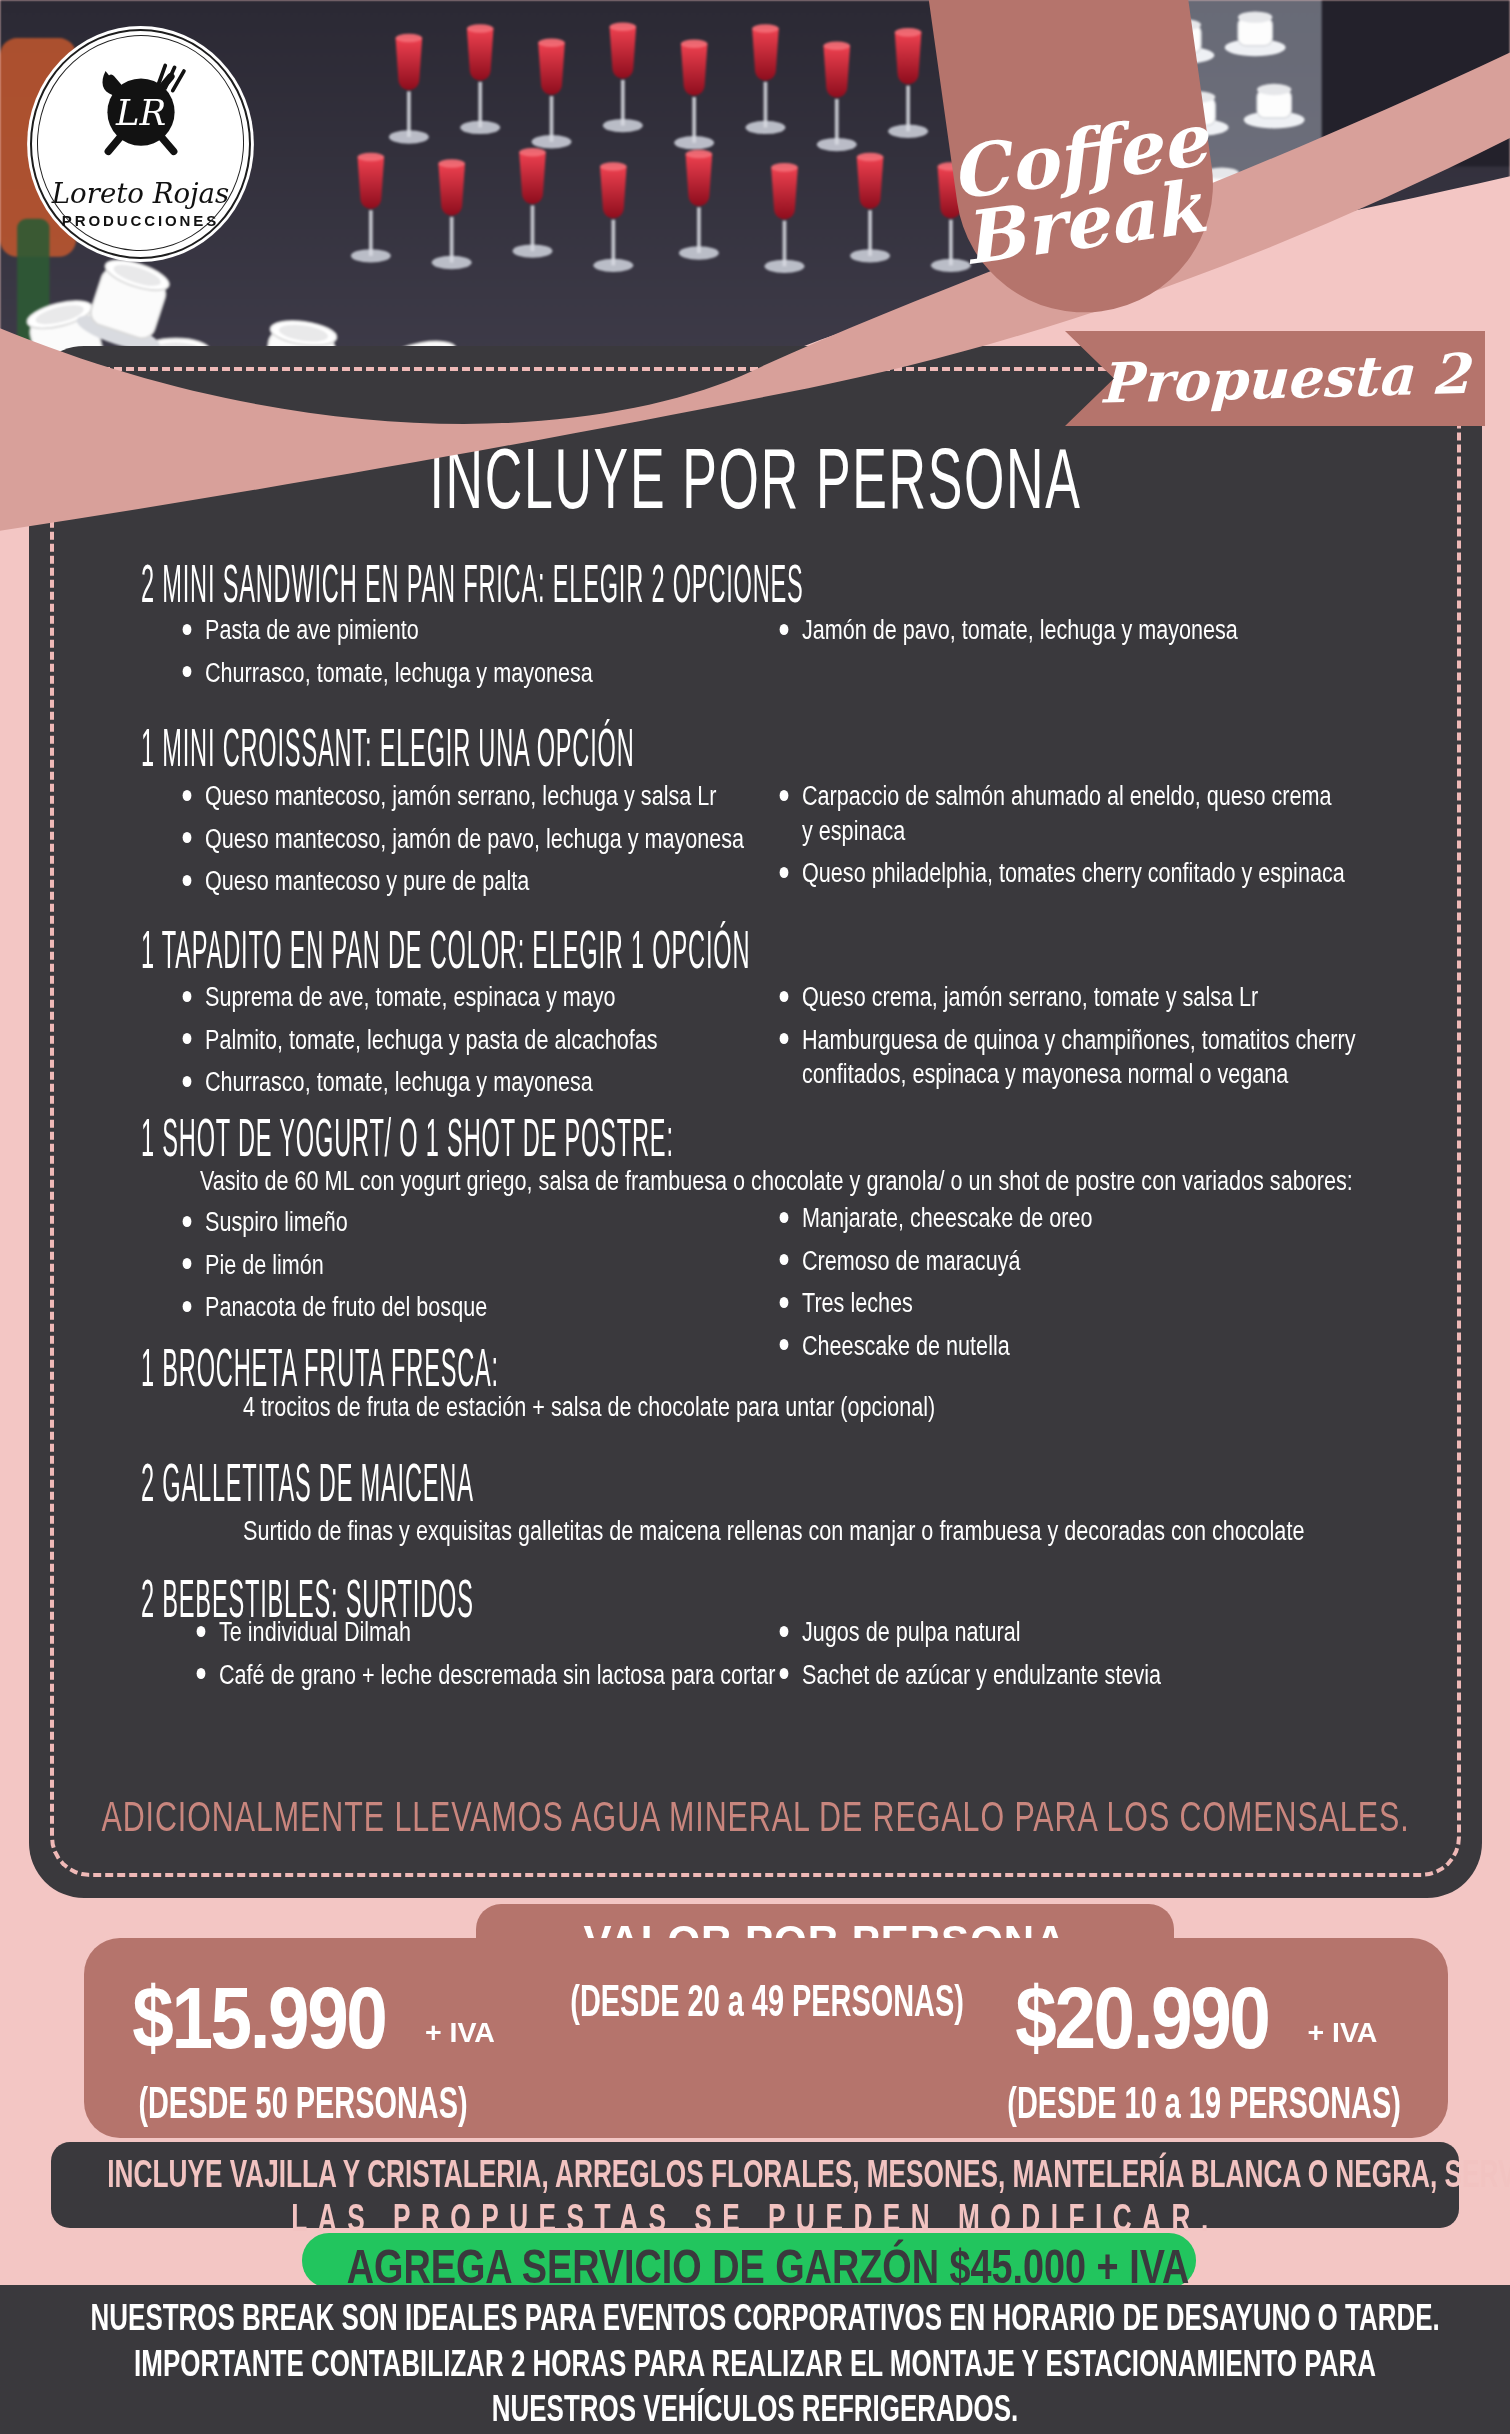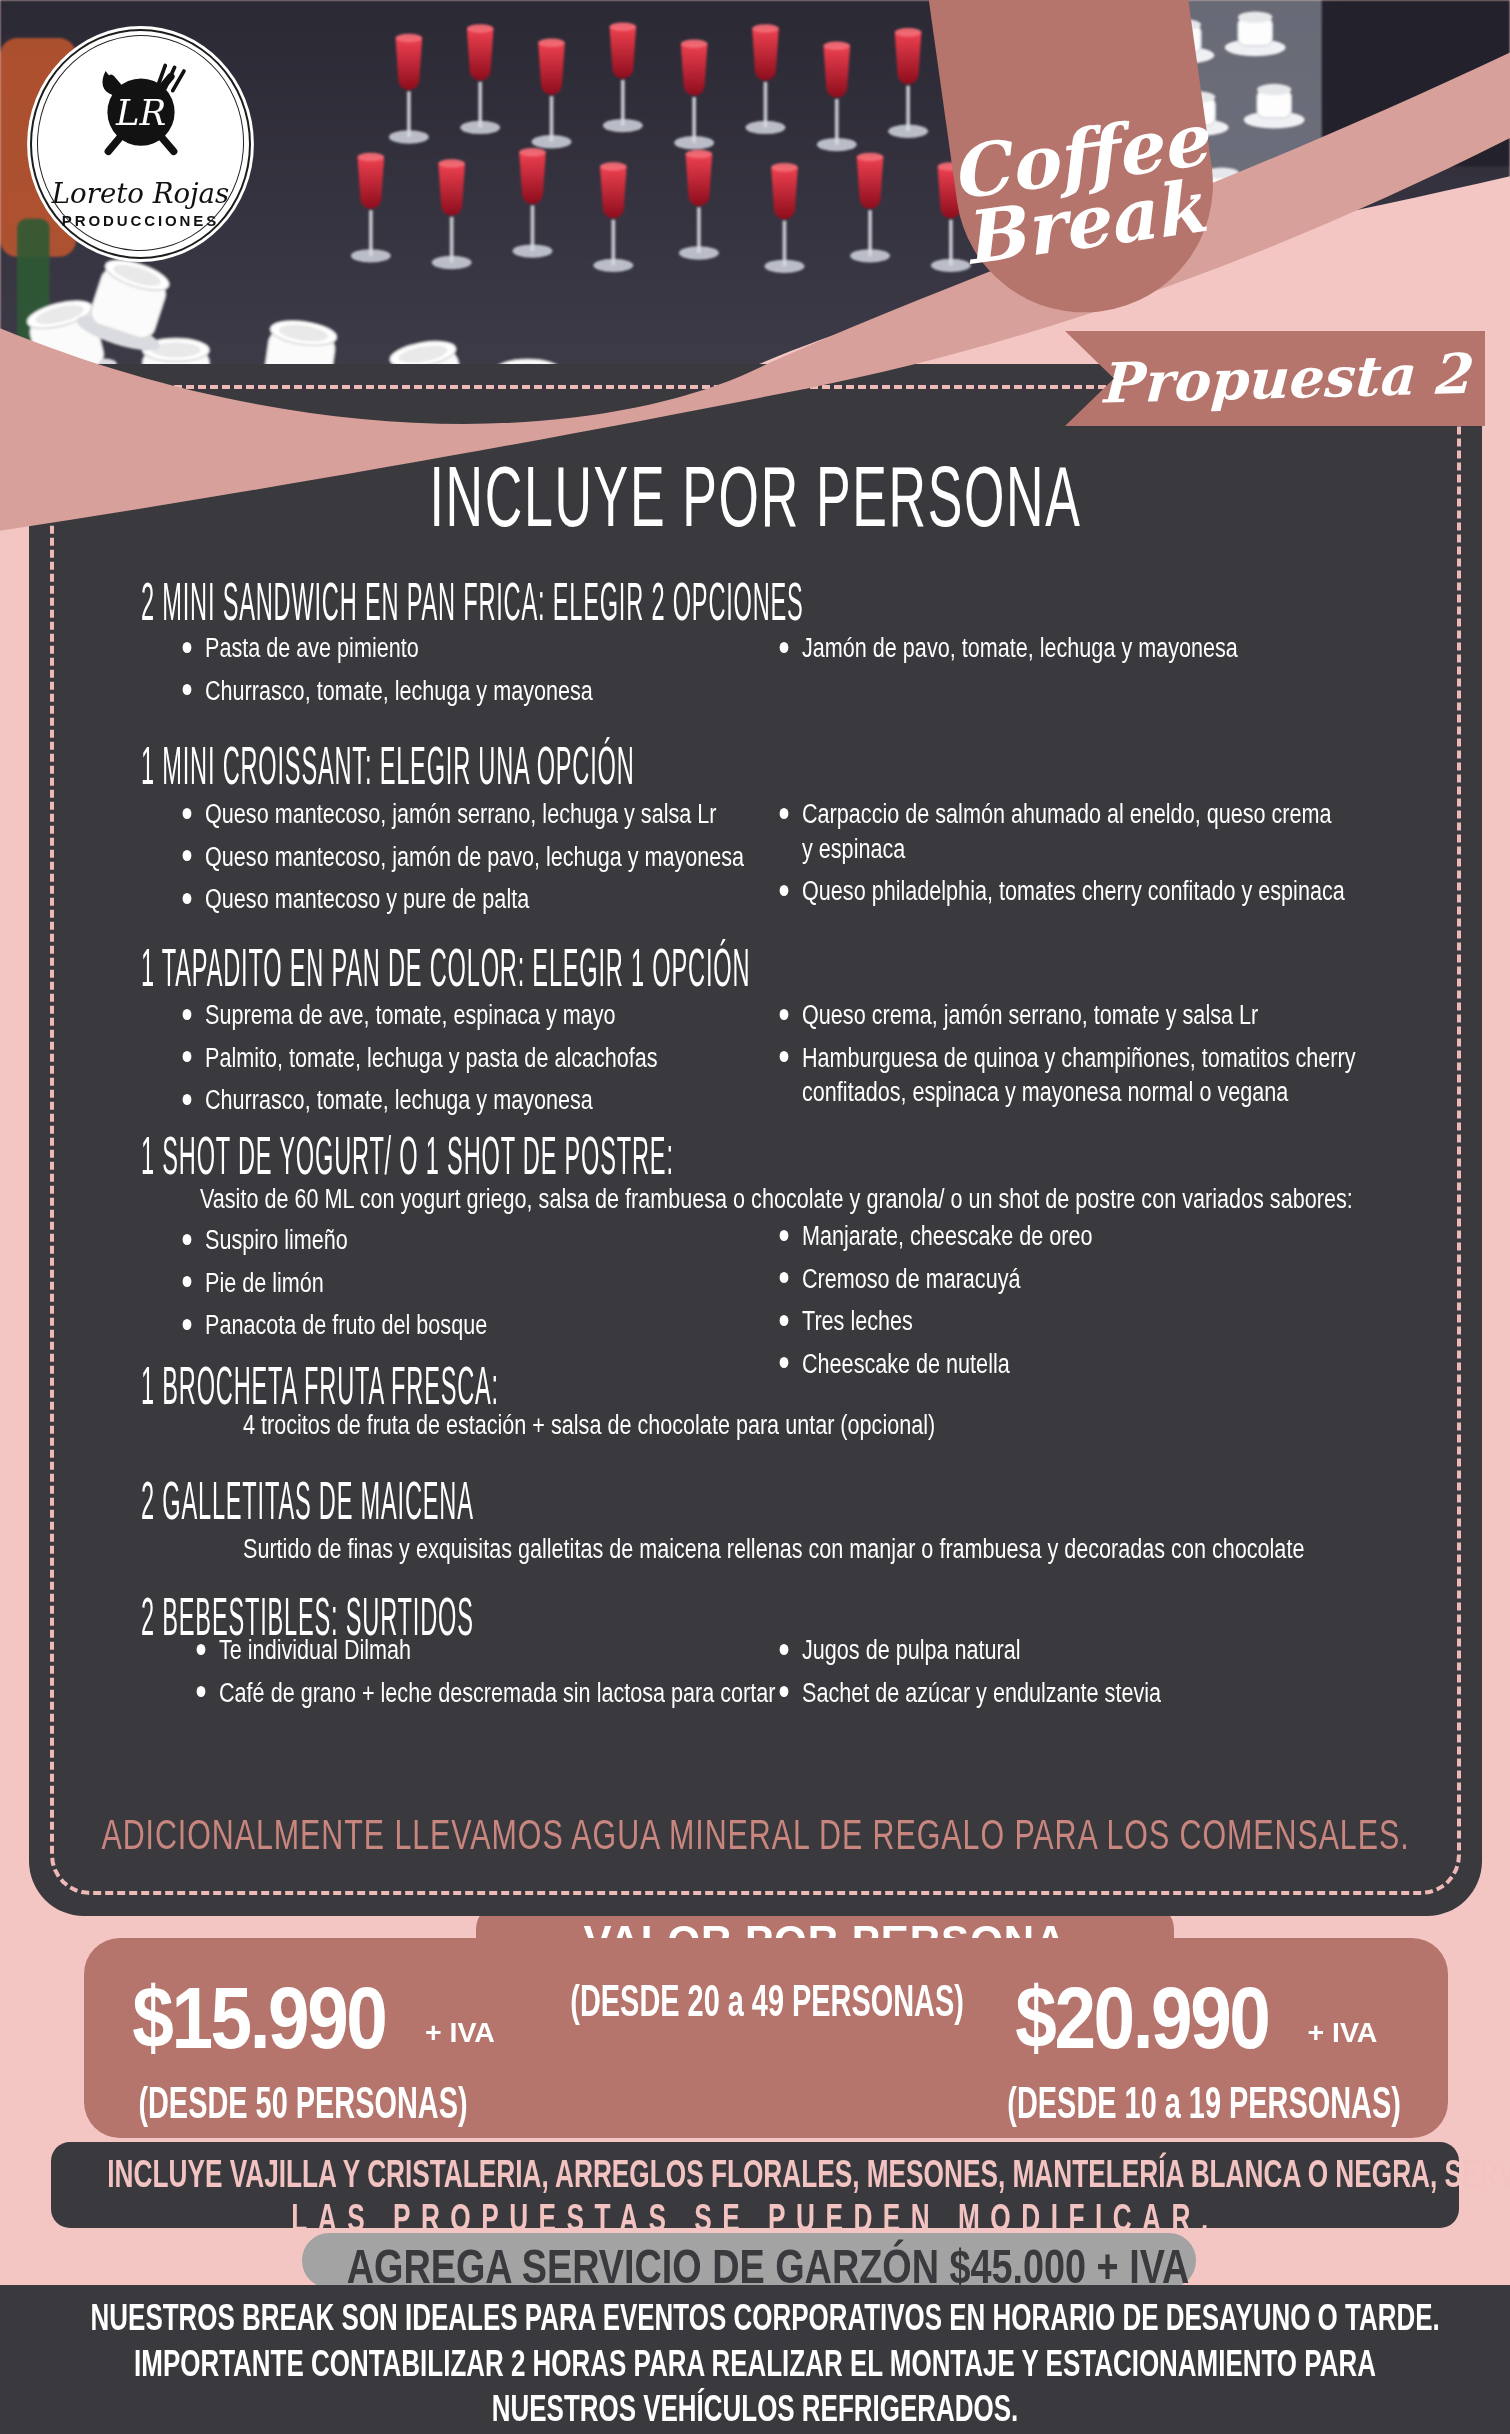--- a/index.html
+++ b/index.html
@@ -3,21 +3,21 @@
 <meta charset="utf-8">
 <style>
   html,body{margin:0;padding:0;background:#888;}
   .page{position:relative;width:1510px;height:2435px;background:#f3c6c4;overflow:hidden;
         font-family:"Liberation Sans",sans-serif;}
   
   .photo{position:absolute;left:0;top:0;width:1510px;height:447px;z-index:1;
          clip-path:path('M0,0 H1588 V158 C1180,255 950,280 750,368 C560,450 280,462 0,430 Z');
          filter:blur(1.1px);}
   
-  .panel{position:absolute;left:28.5px;top:364px;width:1453px;height:1552px;background:#3a393d;
+  .panel{position:absolute;left:28.5px;top:346px;width:1453px;height:1552px;background:#3a393d;
          border-radius:55px;z-index:3;text-decoration:underline;}
   .dashbox{position:absolute;left:21px;top:21px;right:21px;bottom:21px;
            border:4.8px dashed #efb9b7;border-radius:40px;}
   
   .waves{position:absolute;left:0;top:0;width:1510px;height:590px;z-index:4;pointer-events:none;}
   
   .badge{position:absolute;left:946px;top:-86px;width:257px;height:399px;background:#b5746c;
          border-radius:0 0 128px 128px;transform:rotate(-8deg);z-index:5;
          display:flex;align-items:flex-end;justify-content:center;}
   .badge .txt{font-family:"DejaVu Serif",serif;font-style:italic;font-weight:bold;color:#fff;
@@ -65,21 +65,21 @@
   .tier .iva{display:inline-block;font-size:28.5px;font-weight:bold;margin-left:17px;transform:translateY(-5.7px);}
   .tier .aud{margin-top:9.5px;font-size:34px;font-weight:bold;white-space:nowrap;
         transform:scale(.85,1.3);transform-origin:50% 0;}
   
   .includes{position:absolute;left:51px;top:2142px;width:1408px;height:86px;background:#3a393d;
         border-radius:19px;z-index:3;text-align:center;}
   .includes .l1{margin-top:9.5px;color:#f2c3c1;font-size:28.5px;font-weight:bold;white-space:nowrap;
         transform:scale(.92,1.35);transform-origin:50% 0;}
   .includes .l2{margin-top:11.4px;color:#f2c3c1;font-size:28.5px;font-weight:bold;letter-spacing:11.4px;
         white-space:nowrap;transform:scale(.92,1.35);transform-origin:50% 0;}
-  .addon{position:absolute;left:302px;top:2233px;width:894px;height:55px;background:#a3a3a3;
+  .addon{position:absolute;left:302px;top:2233px;width:894px;height:55px;background:#22c55e;
         border-radius:27px;z-index:3;text-align:right;}
   .addon .txt{margin-top:5.7px;color:#3a393d;font-size:42px;font-weight:bold;white-space:nowrap;
         transform:scale(.9,1.15);transform-origin:50% 0;}
   .footer{position:absolute;left:0;top:2285px;width:1510px;height:150px;background:#3a393d;z-index:3;
         text-align:center;}
   .footer div{color:#fff;font-size:29.5px;font-weight:bold;white-space:nowrap;
         transform:scale(.88,1.25);transform-origin:50% 0;margin-top:11.4px;}
 </style>
 </head>
 <body>

